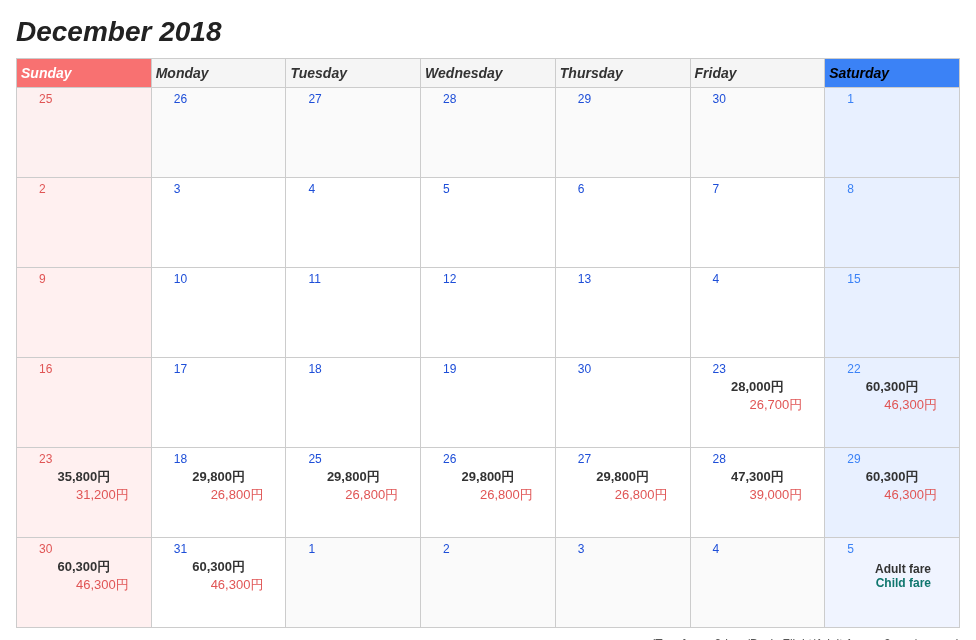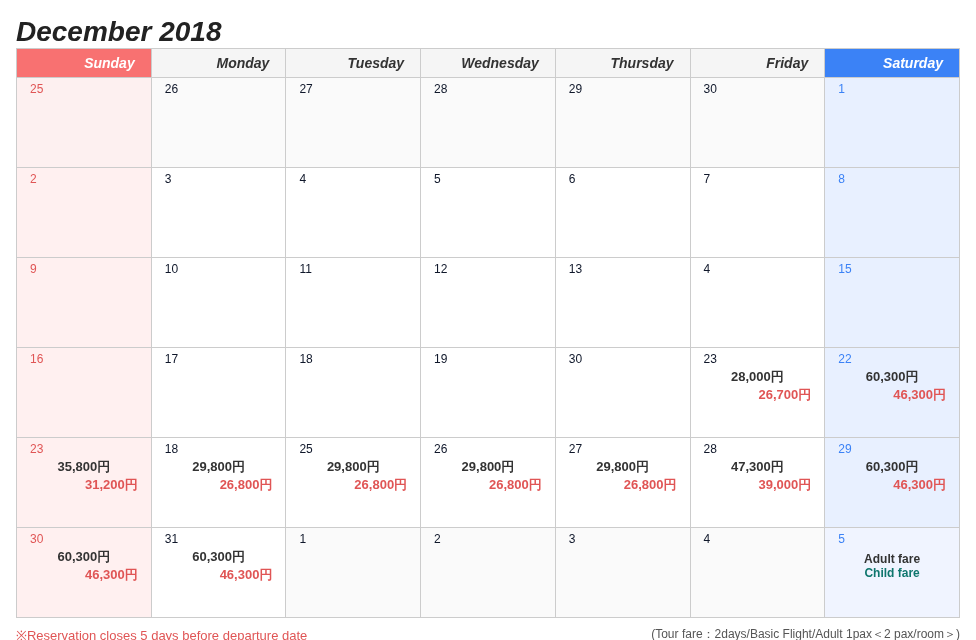--- a/index.html
+++ b/index.html
@@ -6,90 +6,91 @@
     body {
       font-family: Arial, sans-serif;
       background: #fff;
       padding: 16px;
       width: 976px;
     }
     h1 {
       font-style: italic;
       font-size: 28px;
       font-weight: bold;
+      margin-bottom: 10px;
       color: #222;
     }
     .calendar {
       width: 100%;
       border-collapse: collapse;
     }
     .calendar th {
-      padding: 6px 16px;
-      text-align: right;
+      padding: 6px 4px;
+      text-align: left;
       font-style: italic;
       font-size: 14px;
       border: 1px solid #ccc;
       color: #333;
       background: #f5f5f5;
     }
     .calendar th.sunday { background: #f87171; color: #fff; }
-    .calendar th.saturday { background: #3b82f6; color: #ffffff; }
+    .calendar th.saturday { background: #3b82f6; color: #000000; }
     .calendar td {
       border: 1px solid #ccc;
       vertical-align: top;
       width: 14.28%;
       height: 90px;
-      padding: 4px 13px;
+      padding: 4px 22px;
       font-size: 13px;
       position: relative;
     }
     .calendar td.sunday-col { background: #fff0f0; }
     .calendar td.saturday-col { background: #e8f0ff; }
     .calendar td.out-of-month { background: #fafafa; }
     .calendar td.sunday-col.out-of-month { background: #fdf0f0; }
     .calendar td.saturday-col.out-of-month { background: #f0f4ff; }
     .day-num {
       font-size: 12px;
-      color: #0f172a;
+      color: #1d4ed8;
       display: block;
       margin-bottom: 2px;
     }
     .day-num.sunday-num { color: #e05555; }
     .day-num.saturday-num { color: #3b82f6; }
     .adult-price {
       color: #333;
       font-weight: bold;
       font-size: 13px;
       display: block;
       text-align: center;
     }
     .child-price {
       color: #e05555;
-      font-weight: bold;
+      font-weight: normal;
       font-size: 13px;
       display: block;
       text-align: right;
     }
     .footer {
       margin-top: 8px;
       display: flex;
       justify-content: space-between;
       align-items: flex-start;
       font-size: 12px;
     }
     .footer-left {
       color: #e05555;
       font-size: 13px;
     }
     .footer-right {
       color: #555;
       font-size: 12px;
     }
     .legend {
-      text-align: center;
+      text-align: right;
       padding: 4px 6px 2px;
       font-size: 12px;
     }
     .legend-adult { color: #333; font-weight: bold; }
     .legend-child { color: #0f766e; font-weight: bold; }
   </style>
 </head>
 <body>
 
 <h1>December 2018</h1>

